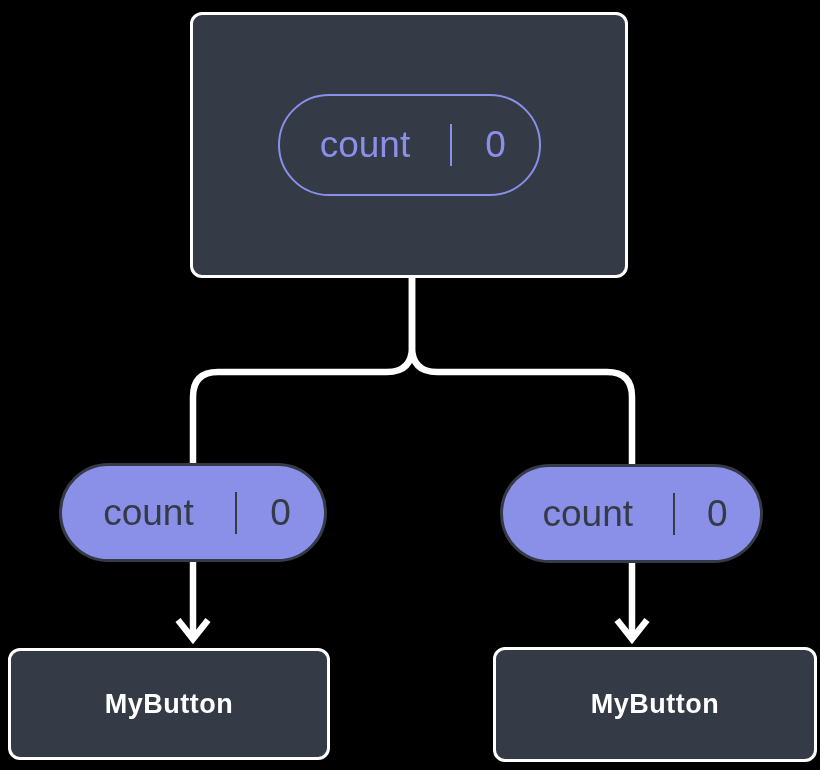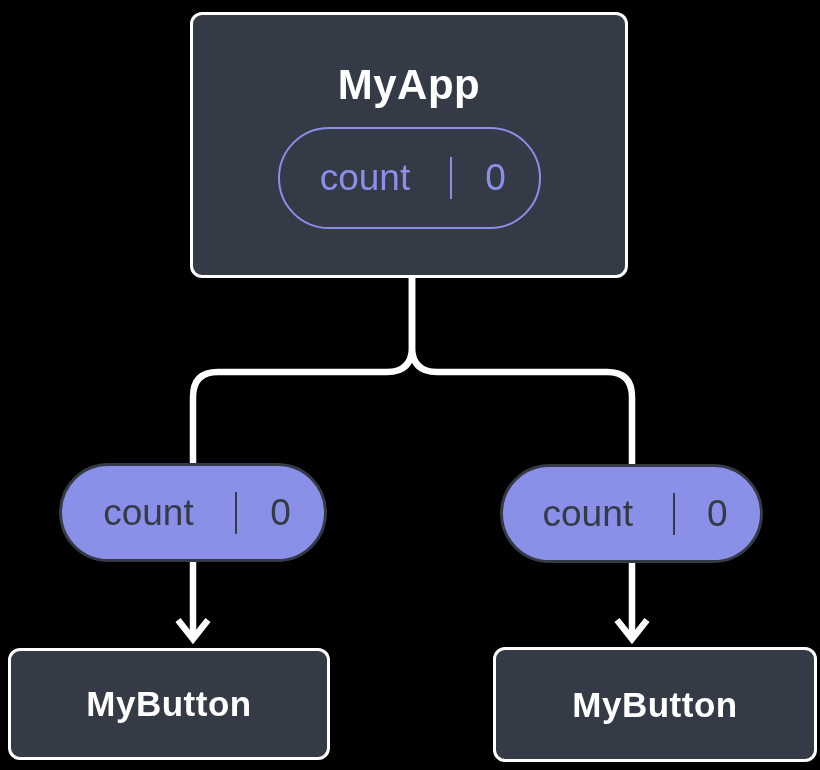--- a/index.html
+++ b/index.html
@@ -74,21 +74,21 @@
     background: var(--purple);
     border: 3px solid var(--slate);
     color: var(--slate);
     z-index: 1;
   }
   .prop-pill .pill-value { border-left: 2.5px solid var(--slate); }
   #prop-pill-left  { left: 59px;  top: 463px; width: 268px; height: 99px; }
   #prop-pill-right { left: 500px; top: 464px; width: 263px; height: 99px; }
   #button-box-left  { left: 8px;   top: 648px; width: 322px; height: 112px; }
   #button-box-right { left: 493px; top: 647px; width: 324px; height: 115px; }
-  .button-title { font-size: 35px; }
+  .button-title { font-size: 27px; }
 </style>
 </head>
 <body>
 
 <div id="stage">
 
   <svg id="connectors" width="820" height="770" viewBox="0 0 820 770">
 
     <path d="M412,278 L412,347 Q412,372 387,372 L218,372 Q193,372 193,397 L193,468" fill="none" stroke="#ffffff" stroke-width="6.5"></path>
     <path d="M412,278 L412,347 Q412,372 437,372 L607,372 Q632,372 632,397 L632,468" fill="none" stroke="#ffffff" stroke-width="6.5"></path>
@@ -98,21 +98,20 @@
       <path d="M178,620 L193,639 L208,620" fill="none" stroke="#ffffff" stroke-width="6.5" stroke-linejoin="miter"></path>
     </g>
 
     <g>
       <path d="M632,558 L632,634" fill="none" stroke="#ffffff" stroke-width="6.5"></path>
       <path d="M617,620 L632,639 L647,620" fill="none" stroke="#ffffff" stroke-width="6.5" stroke-linejoin="miter"></path>
     </g>
   </svg>
 
   <div id="root-box" class="component-box">
-    <div class="component-title">MyApp</div>
     <div class="pill state-pill">
       <div class="pill-name">count</div>
       <div class="pill-value">0</div>
     </div>
   </div>
 
   <div id="prop-pill-left" class="pill prop-pill">
     <div class="pill-name">count</div>
     <div class="pill-value">0</div>
   </div>

